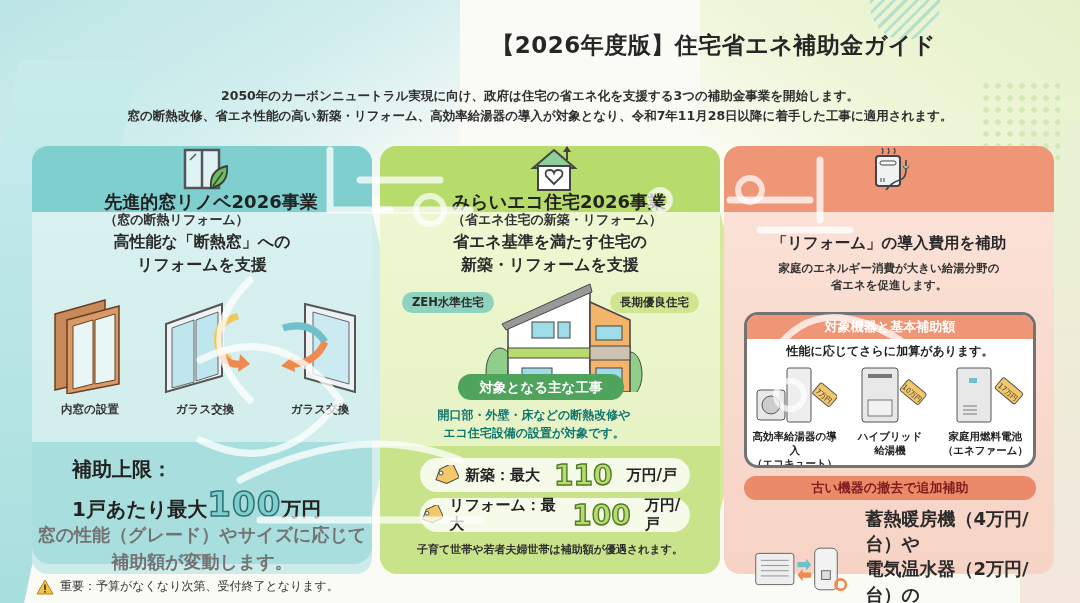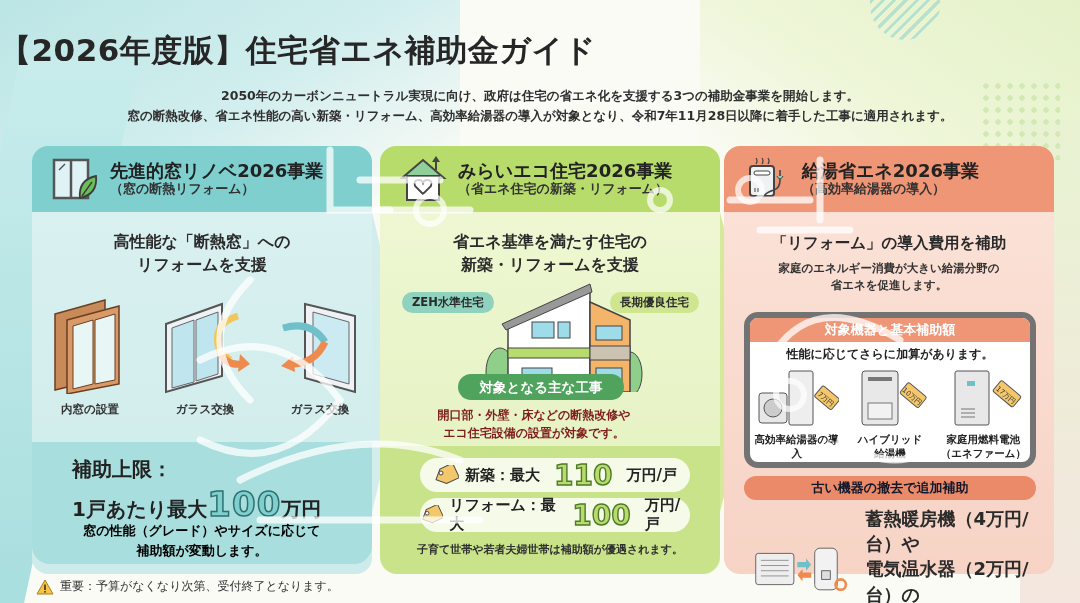--- a/index.html
+++ b/index.html
@@ -38,35 +38,35 @@
     background-size: 12px 12px; opacity: .9;
   }
   .stripes {
     position: absolute; left: 870px; top: 0; width: 70px; height: 40px; border-radius: 0 0 40px 40px;
     background: repeating-linear-gradient(135deg, #9fd9cf 0 3px, transparent 3px 8px); opacity: .7;
   }
 
   .page { position: absolute; inset: 0; z-index: 1; }
 
   .title {
-    position: absolute; top: 30px; left: 0; width: 936px; text-align: left;
-    font-size: 31px; font-weight: bold; letter-spacing: 0.5px; color: #262626;
+    position: absolute; top: 30px; left: 0; width: 936px; text-align: right;
+    font-size: 23px; font-weight: bold; letter-spacing: 0.5px; color: #262626;
   }
   .lead {
     position: absolute; left: 0; width: 1080px; text-align: center;
     font-size: 12.5px; font-weight: bold; color: #2f2f2f;
   }
   .lead.l1 { top: 88px; }
   .lead.l2 { top: 108px; }
 
   
   .card { position: absolute; top: 146px; height: 428px; }
   .card .head {
     position: absolute; left: 0; top: 0; right: 0; height: 66px;
-    border-radius: 16px 16px 0 0; display: flex; align-items: center; padding-left: 18px;
+    border-radius: 16px 16px 0 0; display: flex; align-items: center; padding-left: 18px; flex-direction: column;
   }
   .card .head .ico { width: 50px; height: 46px; margin-right: 10px; flex: none; }
   .card .head .ht { line-height: 1.15; }
   .card .head .h1 { font-size: 18px; font-weight: bold; color: #222; }
   .card .head .h2 { font-size: 13px; font-weight: bold; color: #333; }
   .card .body {
     position: absolute; left: 0; right: 0; top: 66px; bottom: 0; border-radius: 0 0 16px 16px;
   }
 
   
@@ -95,21 +95,21 @@
 
   .limit {
     position: absolute; left: 40px; top: 310px; font-weight: bold; color: #222;
     font-size: 20px; line-height: 1.3;
   }
   .limit .big {
     font-size: 34px; color: #7fcfcf; -webkit-text-stroke: 1.5px #2f6f6f; letter-spacing: 1px;
   }
   .limit-note {
     position: absolute; left: 0; width: 340px; top: 375px; text-align: center;
-    font-size: 13px; font-weight: bold; line-height: 1.5; color: #000000;
+    font-size: 18px; font-weight: bold; line-height: 1.5; color: #737373;
   }
 
   
   .c2 { left: 380px; width: 370px; }
   .c2 .head { background: #b7dc6b; width: 340px; }
   .c2 .body { background: linear-gradient(180deg,#eef7d2,#e2f1bd); width: 340px; }
   .c2 .arrow {
     position: absolute; left: 340px; top: 66px; width: 0; height: 0;
     border-top: 150px solid transparent; border-bottom: 150px solid transparent;
     border-left: 38px solid #d4ea9a;
@@ -123,21 +123,21 @@
   }
   .pill.zeh { left: 22px; top: 146px; background: #8fd3bf; }
   .pill.long { left: 230px; top: 146px; background: #cfe58f; }
   .house { position: absolute; left: 100px; top: 136px; width: 170px; height: 110px; }
   .works-pill {
     position: absolute; left: 78px; top: 228px; width: 166px; height: 26px; border-radius: 14px;
     background: #4fa35c; color: #fff; font-size: 13.5px; font-weight: bold; text-align: center; line-height: 26px;
   }
   .works-text {
     position: absolute; left: 0; width: 308px; top: 260px; text-align: center;
-    font-size: 12px; font-weight: bold; line-height: 1.5; color: #7f1d1d;
+    font-size: 12px; font-weight: bold; line-height: 1.5; color: #0f766e;
   }
   .amount {
     position: absolute; left: 40px; height: 34px; width: 270px; border-radius: 18px;
     background: #f6fae9; display: flex; align-items: center; justify-content: center;
     font-size: 15px; font-weight: bold; color: #222;
   }
   .amount .tag { width: 26px; height: 20px; margin-right: 6px; }
   .amount .big { font-size: 28px; color: #b7dc6b; -webkit-text-stroke: 1.4px #4f7a2a; margin: 0 14px; }
   .amount.a1 { top: 312px; }
   .amount.a2 { top: 352px; }
@@ -150,33 +150,33 @@
   .c3 { left: 724px; width: 330px; }
   .c3 .head { background: #ef9676; }
   .c3 .body { background: linear-gradient(180deg,#fbe1d6,#f6d3c5); }
   .c3 .sub-lead { font-size: 15.5px; top: 86px; }
   .c3 .desc {
     position: absolute; left: 0; width: 100%; top: 114px; text-align: center;
     font-size: 11.5px; font-weight: bold; color: #333; line-height: 1.45;
   }
   .equip-box {
     position: absolute; left: 20px; top: 166px; width: 292px; height: 156px;
-    background: #fff; border: 6px solid #737373; border-radius: 14px; overflow: hidden;
+    background: #fff; border: 3px solid #737373; border-radius: 14px; overflow: hidden;
   }
   .equip-box .bh {
     height: 24px; background: #ef9676; color: #fff; font-size: 13px; font-weight: bold; text-align: center; line-height: 24px;
   }
   .equip-box .bn { font-size: 12px; font-weight: bold; text-align: center; margin-top: 4px; color: #222; }
   .equip-row { display: flex; justify-content: space-around; margin-top: 4px; }
   .equip { width: 90px; text-align: center; }
   .equip svg { width: 84px; height: 62px; }
   .equip .nm { font-size: 10.5px; font-weight: bold; line-height: 1.3; color: #222; }
   .removal-pill {
     position: absolute; left: 20px; top: 330px; width: 292px; height: 24px; border-radius: 12px;
-    background: #ea8a68; color: #0f172a; font-size: 13px; font-weight: bold; text-align: center; line-height: 24px;
+    background: #ea8a68; color: #7f1d1d; font-size: 13px; font-weight: bold; text-align: center; line-height: 24px;
   }
   .removal {
     position: absolute; left: 30px; top: 360px; display: flex; align-items: center;
   }
   .removal svg { width: 110px; height: 56px; }
   .removal .rt { font-size: 18px; font-weight: bold; line-height: 1.4; margin-left: 16px; color: #2a2a2a; }
 
   .warning {
     position: absolute; left: 36px; top: 578px; font-size: 12px; color: #333; display: flex; align-items: center;
   }
@@ -333,24 +333,20 @@
     <div class="head">
       <svg class="ico" viewBox="0 0 50 46">
         <path d="M14 2 q2 3 0 6 M20 2 q2 3 0 6 M26 2 q2 3 0 6" fill="none" stroke="#444" stroke-width="1.3"></path>
         <rect x="8" y="10" width="24" height="30" rx="3" fill="#eef2f2" stroke="#444" stroke-width="2"></rect>
         <rect x="12" y="15" width="16" height="4" rx="2" fill="#fff" stroke="#444"></rect>
         <line x1="13" y1="32" x2="13" y2="36" stroke="#444"></line>
           <line x1="16" y1="32" x2="16" y2="36" stroke="#444"></line>
         <path d="M38 14 v10 q0 8 -6 10 q-8 2 -14 10" fill="none" stroke="#444" stroke-width="1.6"></path>
         <path d="M35 20 q3 6 6 0" fill="#8fd3bf" stroke="#444"></path>
       </svg>
-      <div class="ht">
-        <div class="h1">給湯省エネ2026事業</div>
-        <div class="h2">（高効率給湯器の導入）</div>
-      </div>
     </div>
     <div class="sub-lead">「リフォーム」の導入費用を補助</div>
     <div class="desc">
       <div>家庭のエネルギー消費が大きい給湯分野の</div>
       <div>省エネを促進します。</div>
     </div>
     <div class="equip-box">
       <div class="bh">対象機器と基本補助額</div>
       <div class="bn">性能に応じてさらに加算があります。</div>
       <div class="equip-row">

